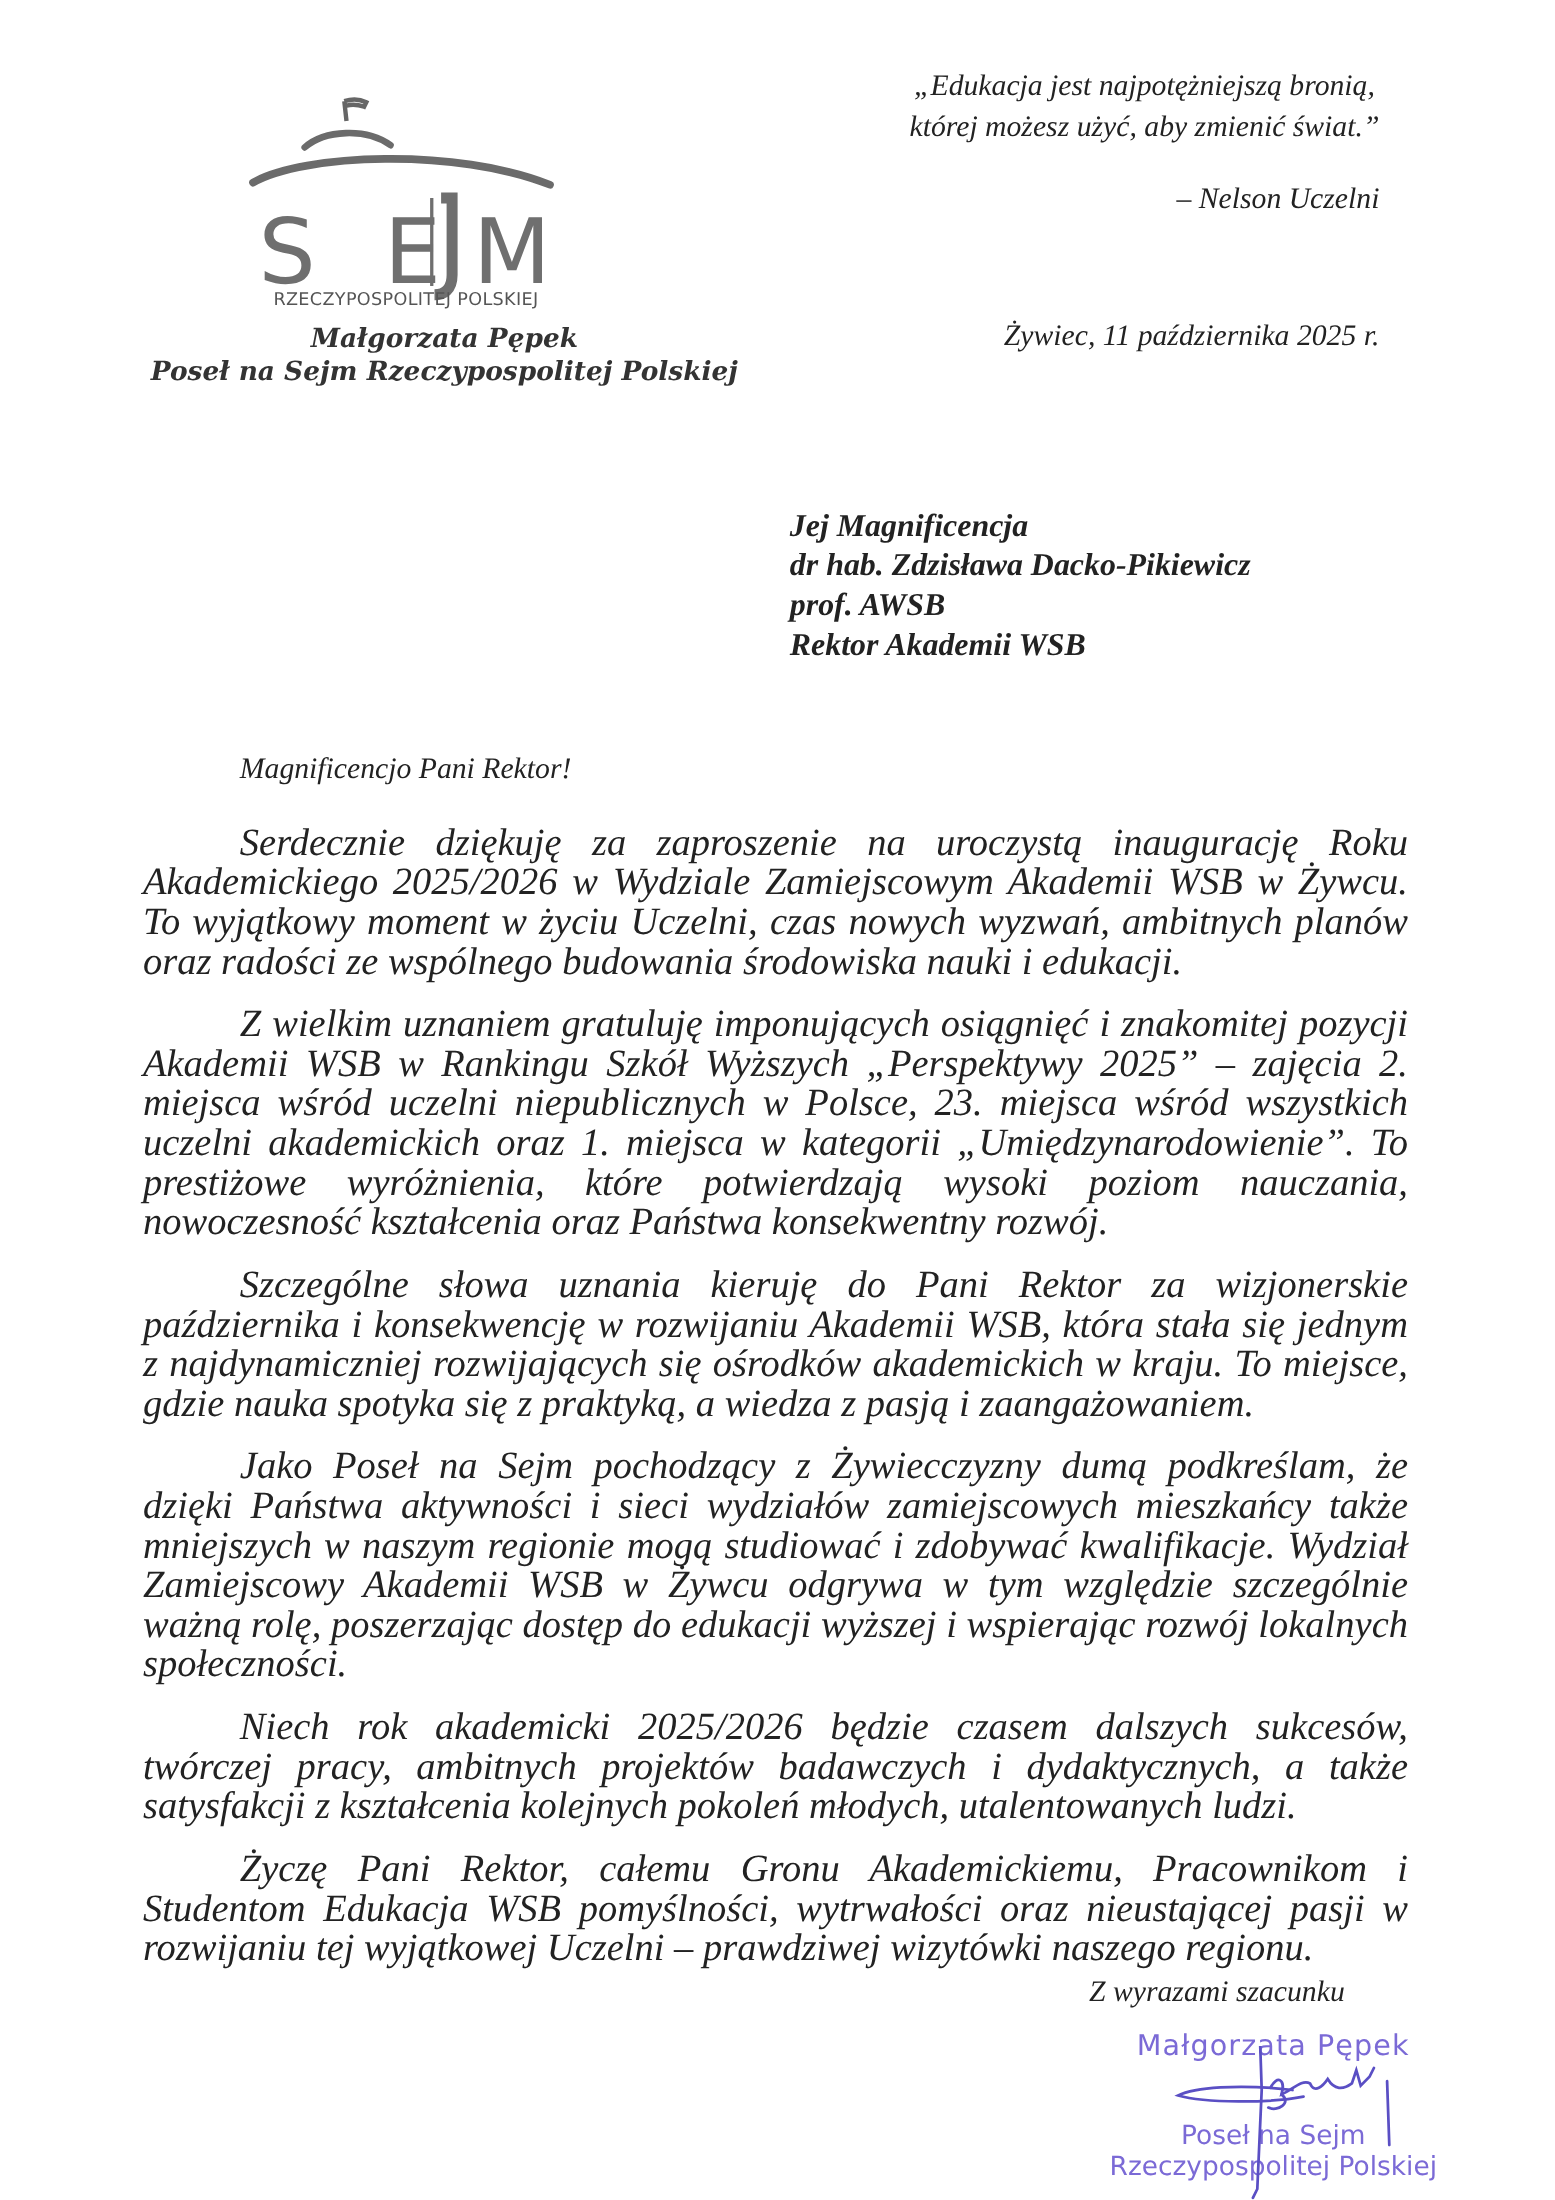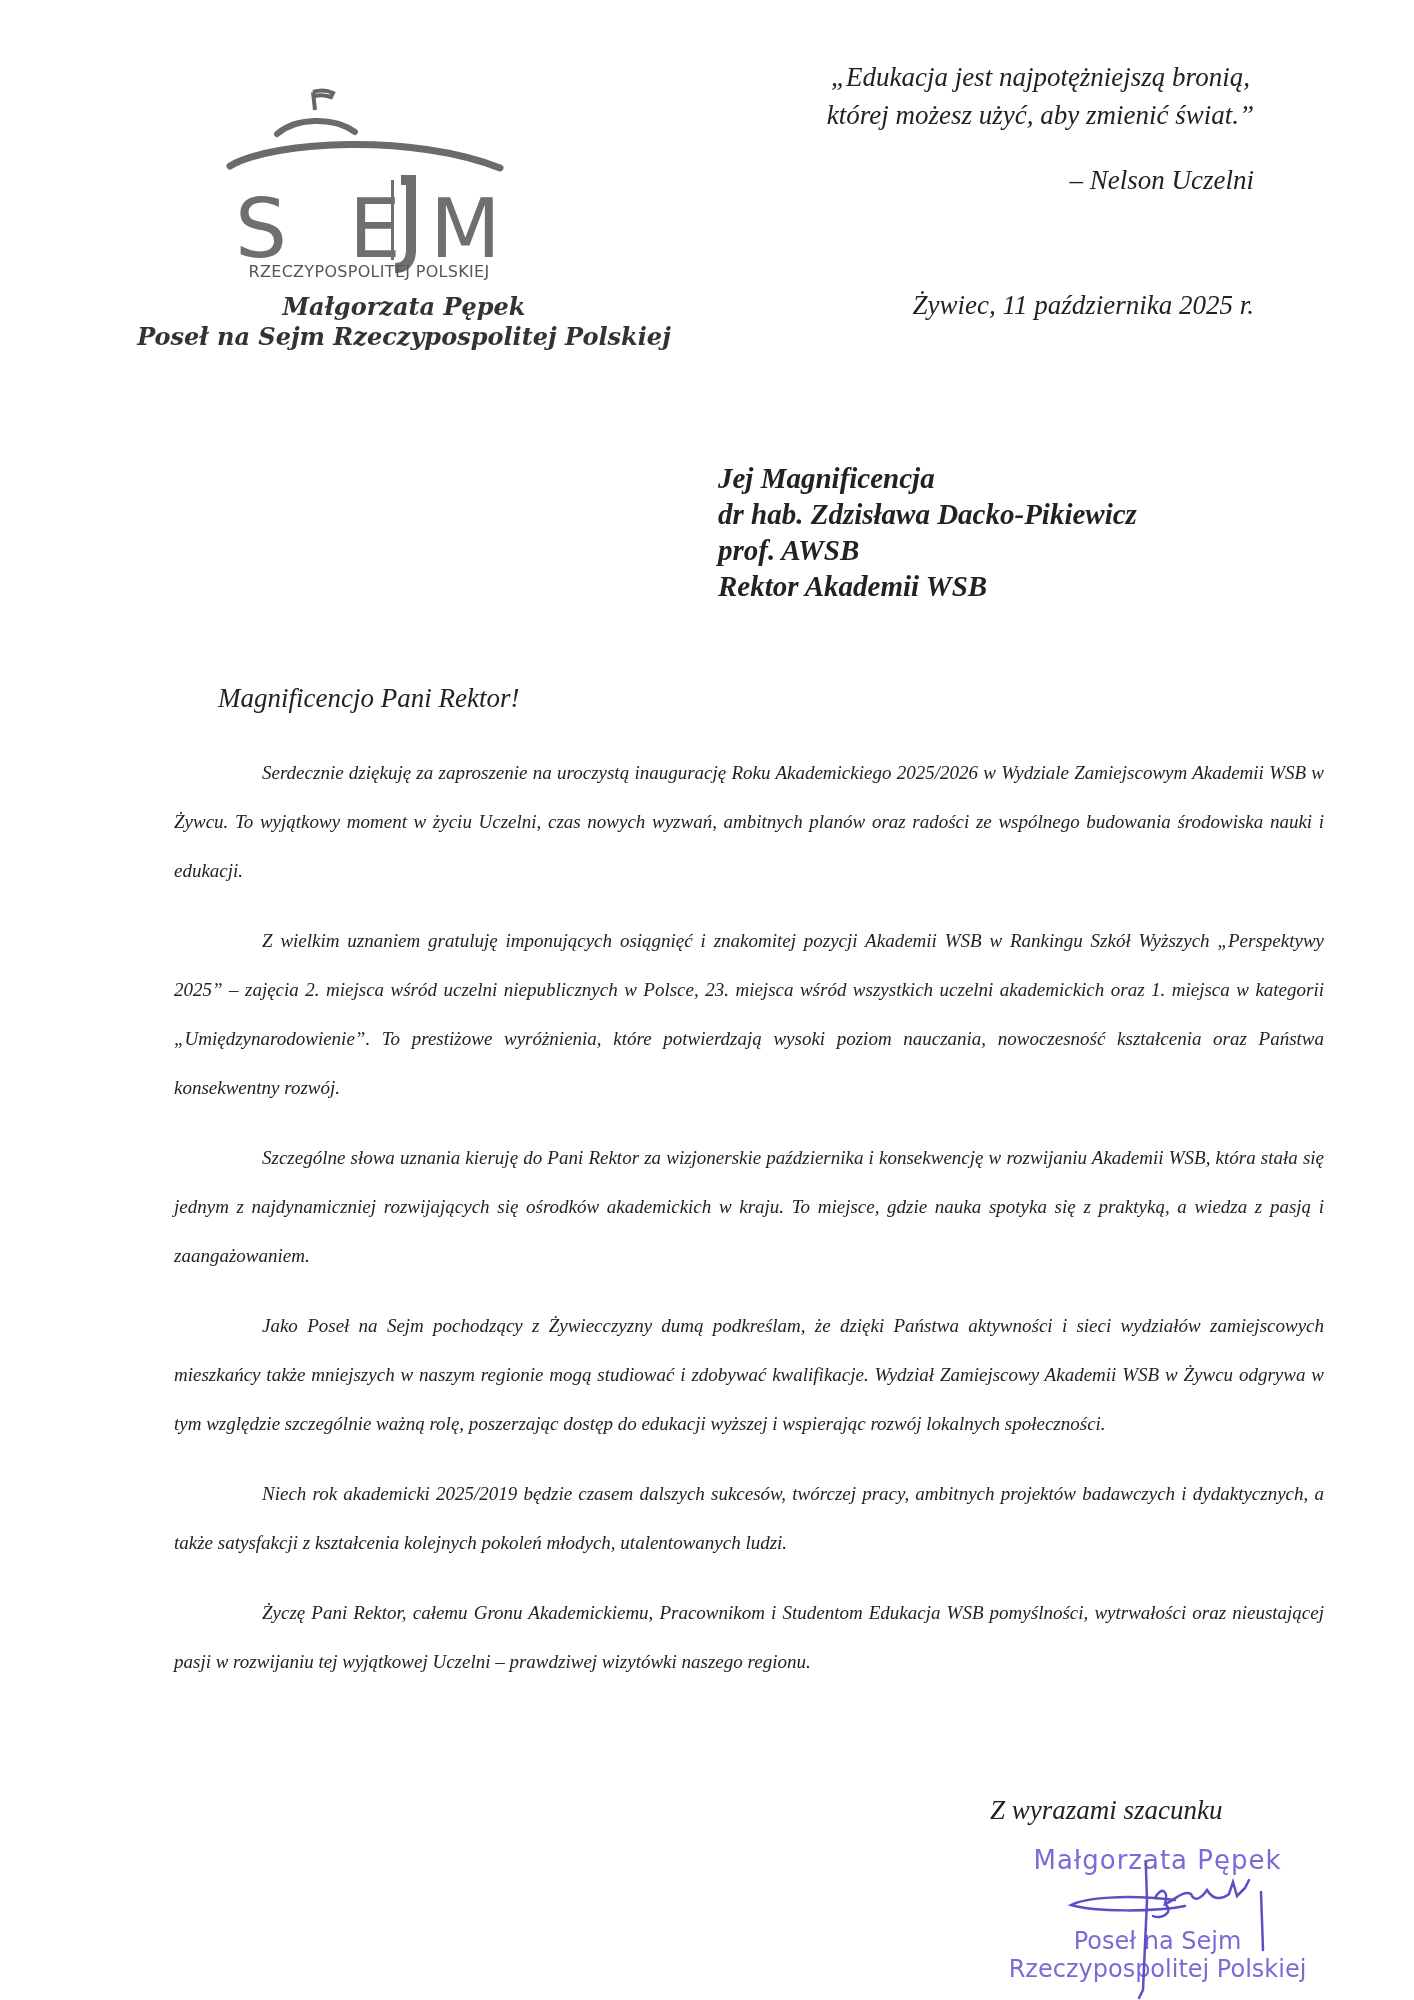--- a/index.html
+++ b/index.html
@@ -41,21 +41,21 @@
     font-weight: bold; font-style: italic; font-family: "Liberation Serif", serif;
   }
   .recipient div { white-space: nowrap; }
 
   
   .salutation { left: 218px; top: 683px; font-size: 27px; }
 
   
   .body-text {
     left: 130px; top: 748px; width: 1150px;
-    font-size: 19px; line-height: 49px; text-align: justify; margin-left: 44px;
+    font-size: 35px; line-height: 36px; text-align: justify;
   }
   .body-text p { margin: 0 0 21px 0; text-indent: 88px; }
 
   .closing { left: 990px; top: 1795px; font-size: 27px; }
 
   
   .stamp {
     left: 1005px; top: 1845px; width: 305px; color: #7b6ad6;
     font-family: "DejaVu Sans", "Liberation Sans", sans-serif; text-align: center;
   }
@@ -101,21 +101,21 @@
   <div>Rektor Akademii WSB</div>
 </div>
 
 <div class="abs salutation it">Magnificencjo Pani Rektor!</div>
 
 <div class="abs body-text it">
   <p>Serdecznie dziękuję za zaproszenie na uroczystą inaugurację Roku Akademickiego 2025/2026 w Wydziale Zamiejscowym Akademii WSB w Żywcu. To wyjątkowy moment w życiu Uczelni, czas nowych wyzwań, ambitnych planów oraz radości ze wspólnego budowania środowiska nauki i edukacji.</p>
   <p>Z wielkim uznaniem gratuluję imponujących osiągnięć i znakomitej pozycji Akademii WSB w Rankingu Szkół Wyższych „Perspektywy 2025” – zajęcia 2. miejsca wśród uczelni niepublicznych w Polsce, 23. miejsca wśród wszystkich uczelni akademickich oraz 1. miejsca w kategorii „Umiędzynarodowienie”. To prestiżowe wyróżnienia, które potwierdzają wysoki poziom nauczania, nowoczesność kształcenia oraz Państwa konsekwentny rozwój.</p>
   <p>Szczególne słowa uznania kieruję do Pani Rektor za wizjonerskie października i konsekwencję w rozwijaniu Akademii WSB, która stała się jednym z najdynamiczniej rozwijających się ośrodków akademickich w kraju. To miejsce, gdzie nauka spotyka się z praktyką, a wiedza z pasją i zaangażowaniem.</p>
   <p>Jako Poseł na Sejm pochodzący z Żywiecczyzny dumą podkreślam, że dzięki Państwa aktywności i sieci wydziałów zamiejscowych mieszkańcy także mniejszych w naszym regionie mogą studiować i zdobywać kwalifikacje. Wydział Zamiejscowy Akademii WSB w Żywcu odgrywa w tym względzie szczególnie ważną rolę, poszerzając dostęp do edukacji wyższej i wspierając rozwój lokalnych społeczności.</p>
-  <p>Niech rok akademicki 2025/2019 będzie czasem dalszych sukcesów, twórczej pracy, ambitnych projektów badawczych i dydaktycznych, a także satysfakcji z kształcenia kolejnych pokoleń młodych, utalentowanych ludzi.</p>
+  <p>Niech rok akademicki 2025/2026 będzie czasem dalszych sukcesów, twórczej pracy, ambitnych projektów badawczych i dydaktycznych, a także satysfakcji z kształcenia kolejnych pokoleń młodych, utalentowanych ludzi.</p>
   <p>Życzę Pani Rektor, całemu Gronu Akademickiemu, Pracownikom i Studentom Edukacja WSB pomyślności, wytrwałości oraz nieustającej pasji w rozwijaniu tej wyjątkowej Uczelni – prawdziwej wizytówki naszego regionu.</p>
 </div>
 
 <div class="abs closing it">Z wyrazami szacunku</div>
 
 <div class="abs stamp">
   <div class="s-name">Małgorzata Pępek</div>
   <div class="s-role1">Poseł na Sejm</div>
   <div class="s-role2">Rzeczypospolitej Polskiej</div>
 </div>

